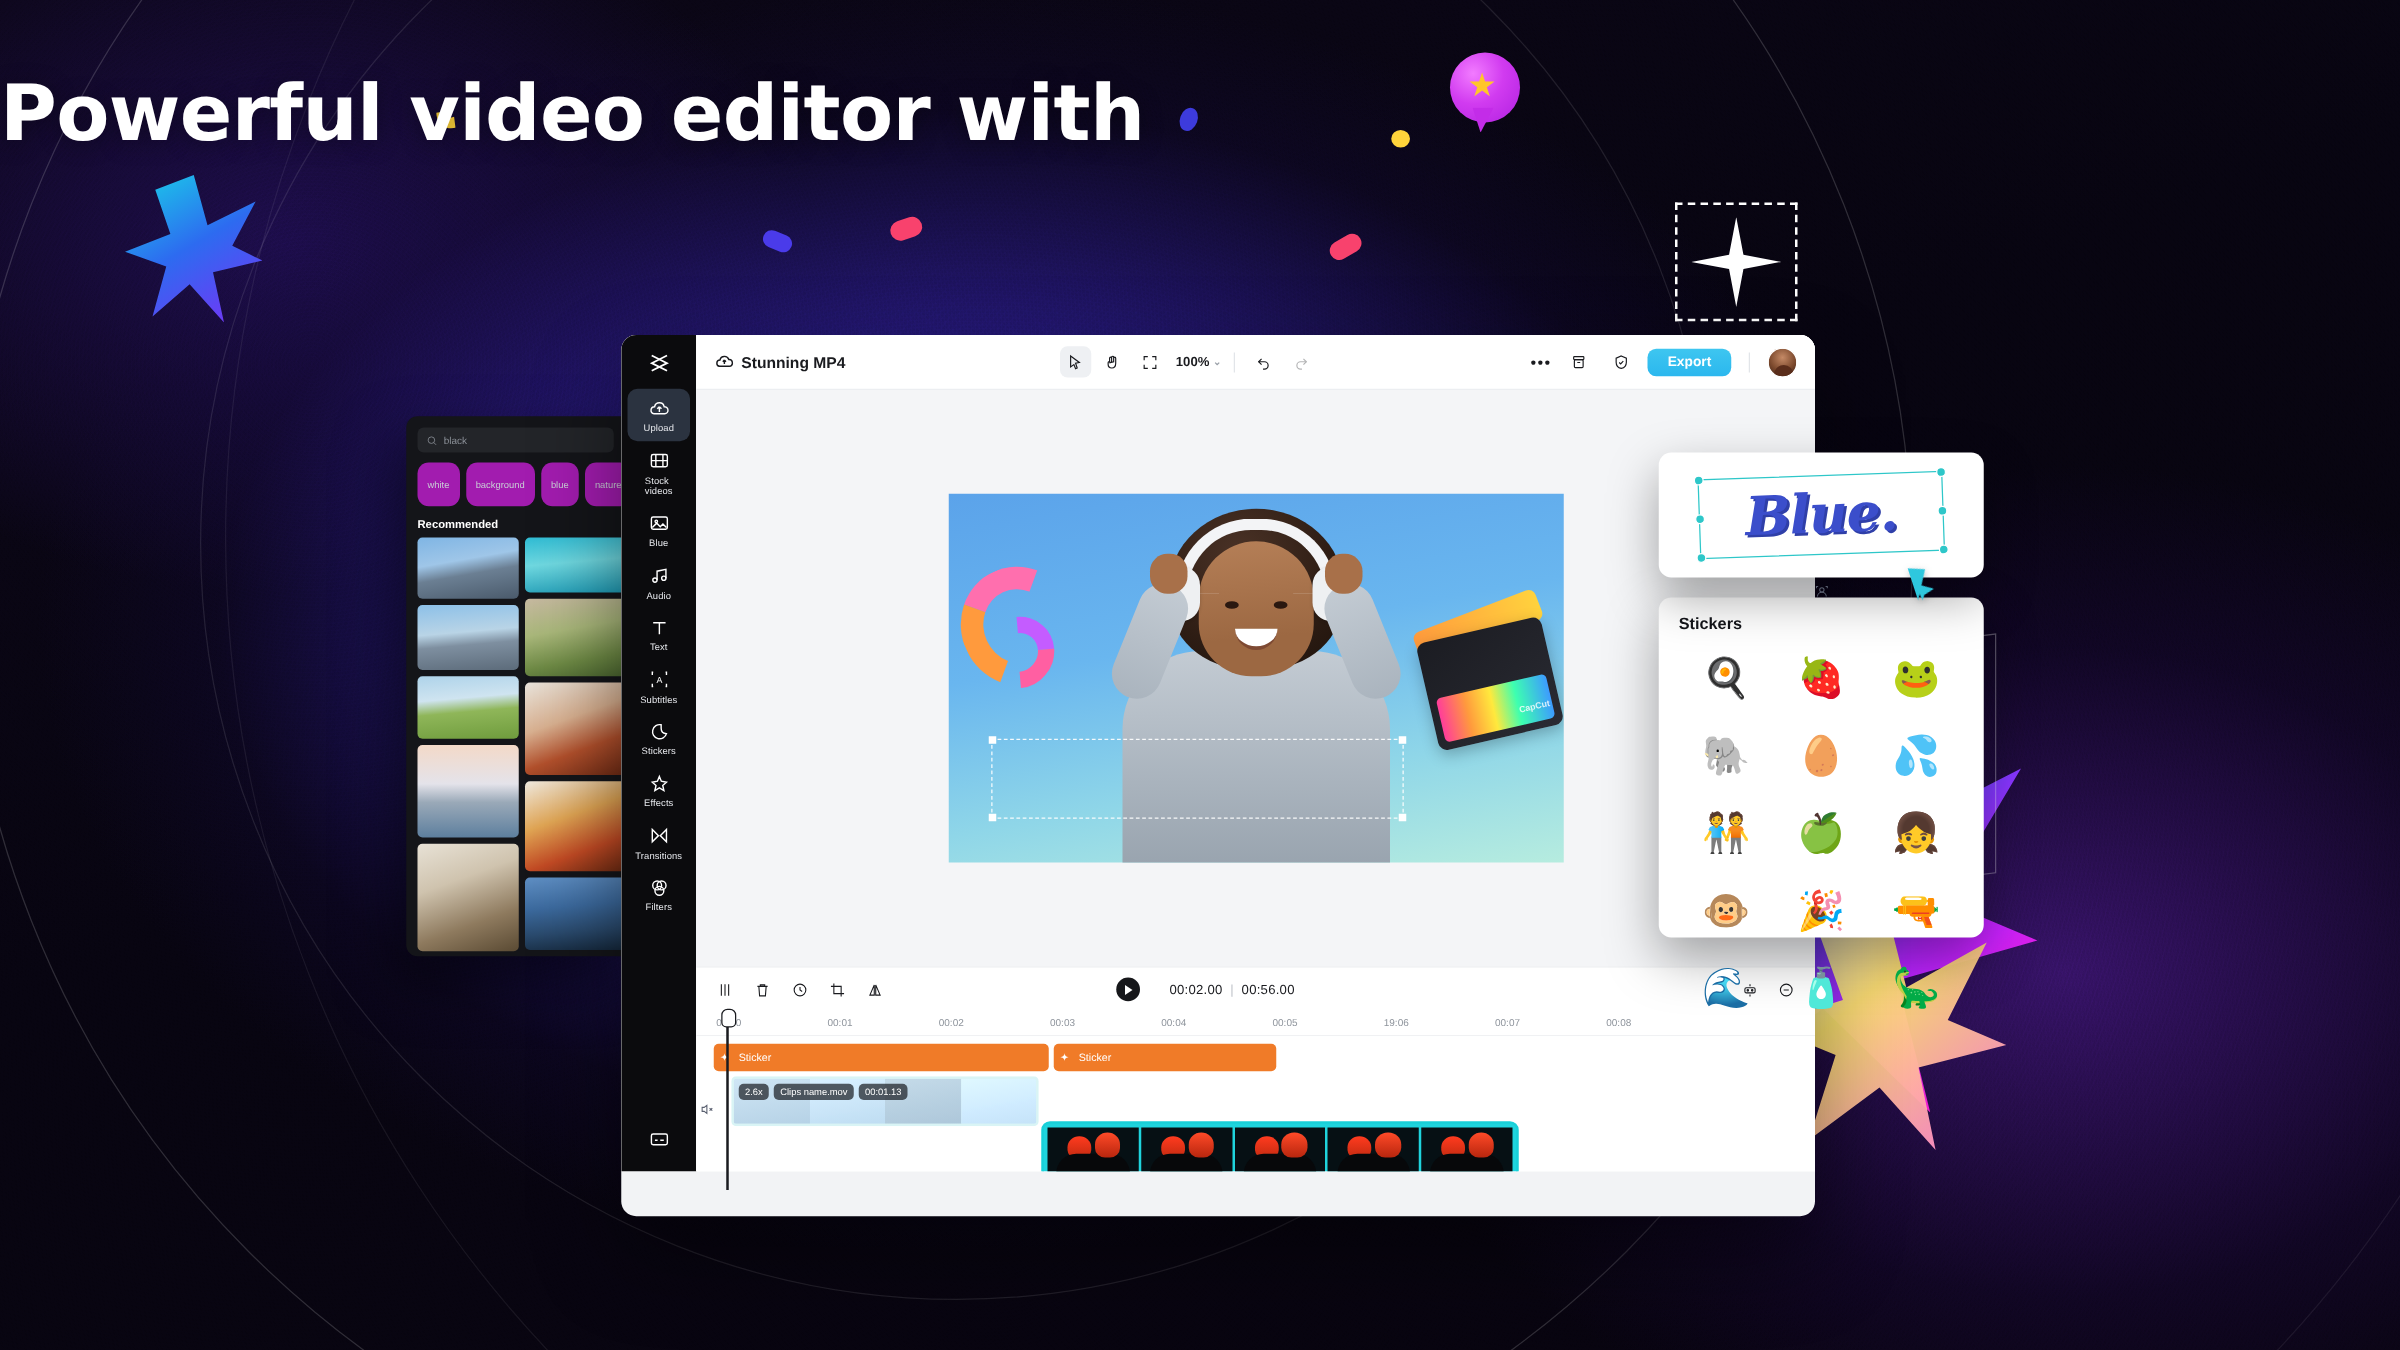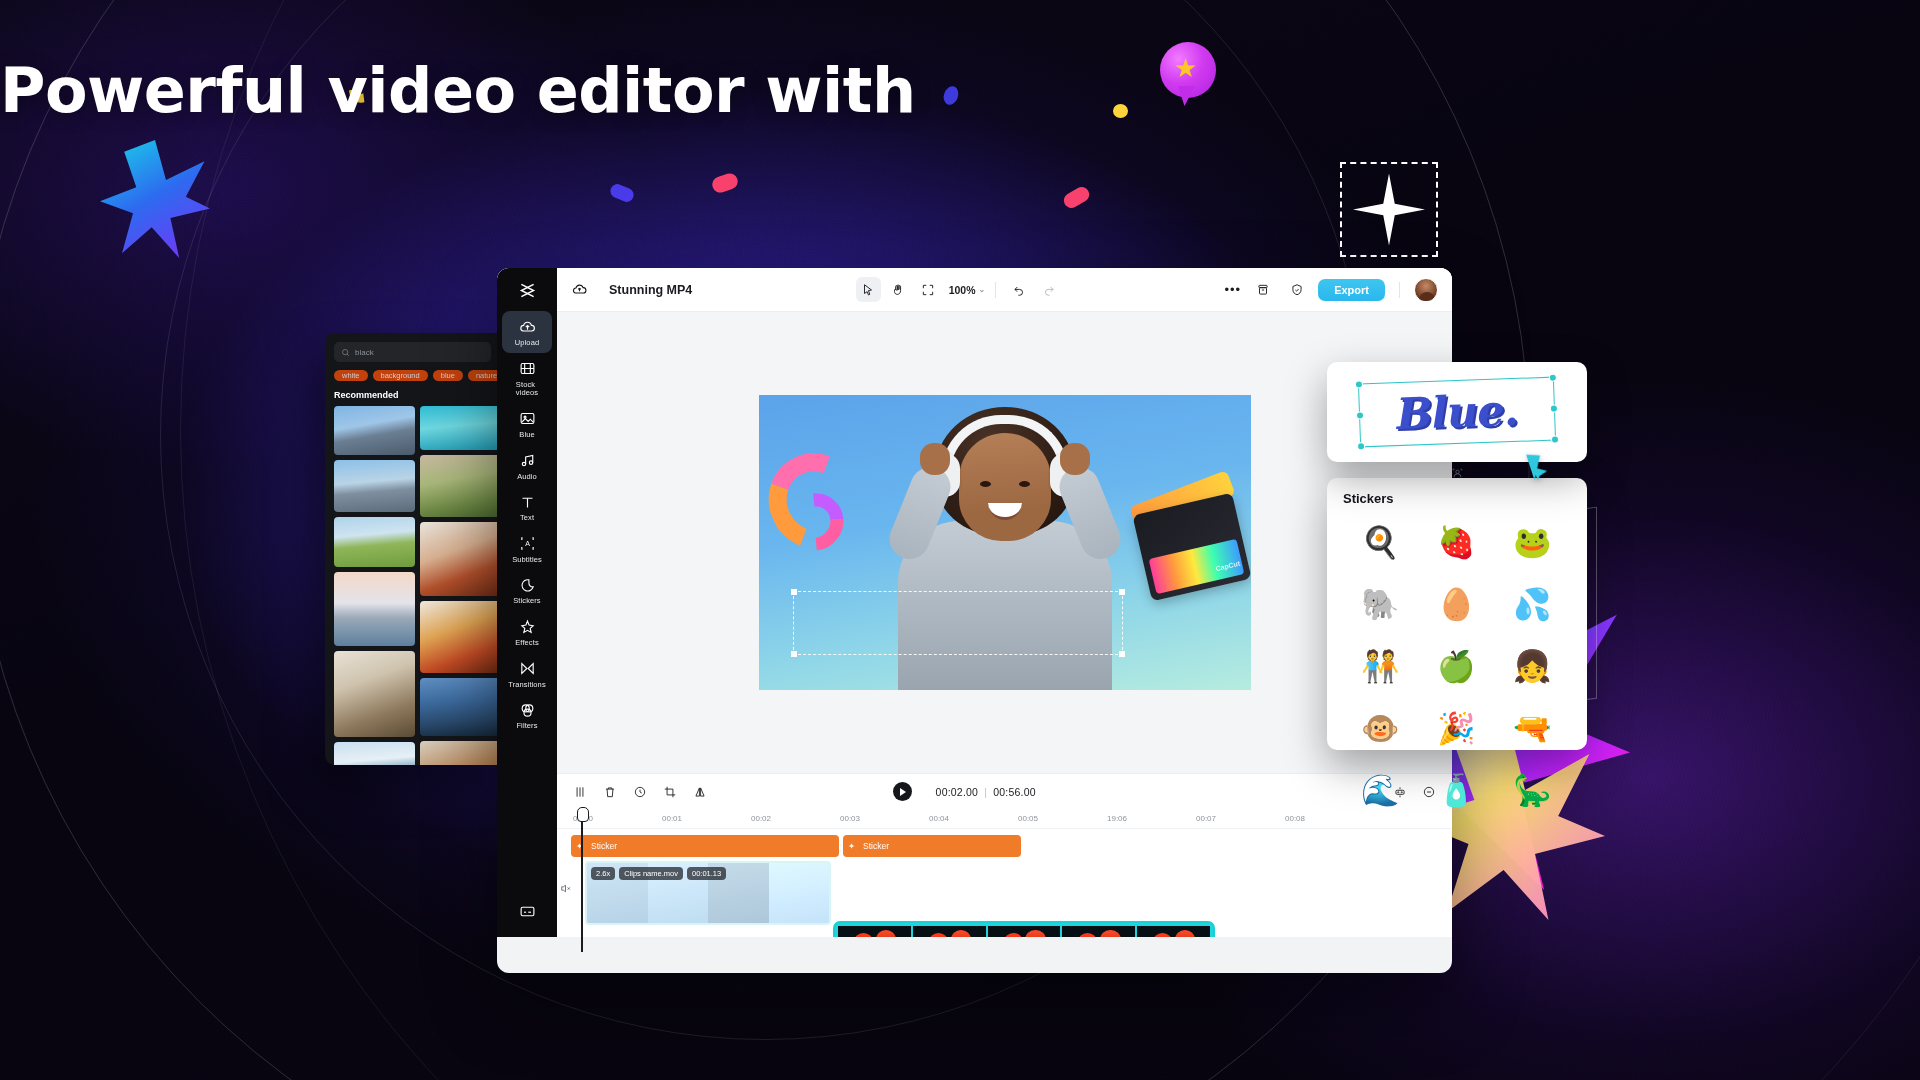--- a/index.html
+++ b/index.html
@@ -156,21 +156,21 @@
   .rail-ico svg{ width:17px;height:17px; stroke:#fff; fill:none; stroke-width:1.6;}
   .rail-lbl{ color:#e6e8ec; font-size:7.5px; text-align:left; line-height:1.15; letter-spacing:.1px;}
   .rail-bottom{ margin-top:auto; margin-bottom:12px; }
 
   
   .main{ flex:1; display:flex; flex-direction:column; min-width:0; background:#fff;}
 
   
   .toolbar{
     height:44px; background:#fff; display:flex;align-items:center; padding:0 14px;
-    border-bottom:1px solid #eceef1; gap:21px;
+    border-bottom:1px solid #eceef1; gap:5px;
   }
   .tb-cloud{ width:17px;height:17px; }
   .tb-title{ font-size:12.5px; font-weight:bold; color:#1a1b1f; }
   .tb-mid{ margin-left:auto; display:flex;align-items:center; gap:5px;}
   .tb-btn{
     width:25px;height:25px;border-radius:6px; display:flex;align-items:center;justify-content:center;
     cursor:pointer; color:#1a1b1f;
   }
   .tb-btn.sel{ background:#eef0f3; }
   .tb-btn svg{ width:14px;height:14px; stroke:#1a1b1f; fill:none; stroke-width:1.6;}
@@ -311,21 +311,21 @@
 
   
   .tracks{ height:108px; background:#fff; position:relative; padding-left:14px; overflow:hidden;}
   .trk{ position:absolute; border-radius:4px; overflow:hidden;}
   .trk-sticker{
     height:22px; background:#f07b28; color:#fff; font-size:8.5px;
     display:flex;align-items:center;gap:4px;padding-left:5px;
   }
   .trk-sticker .sico{width:11px;height:11px;display:block;}
   .trk-video{
-    height:64px; background:#d9f4f5; display:flex;align-items:center; position:relative;
+    height:40px; background:#d9f4f5; display:flex;align-items:center; position:relative;
     border:2px solid transparent;
   }
   .trk-video.selected{ border:2.5px solid #18d0d8; border-radius:7px; background:#1fd4dd;}
   .vf{ height:100%; flex:1; background-size:cover; background-position:center;}
   .clip-meta{
     position:absolute; left:4px; top:4px; display:flex;align-items:center;gap:4px; z-index:3;
   }
   .chip{
     background:rgba(28,30,36,.72); color:#fff; font-size:7.5px; border-radius:4px; padding:2px 5px;
     display:flex;align-items:center;gap:2px; white-space:nowrap;
@@ -354,21 +354,21 @@
     overflow:hidden; padding:9px 0 0 9px;
   }
   .m-search{
     width:157px;height:20px;background:#232529;border-radius:5px;display:flex;align-items:center;
     gap:5px;padding:0 7px;
   }
   .m-search svg{width:9px;height:9px;stroke:#8b9098;fill:none;stroke-width:1.7;}
   .m-search span{font-size:8px;color:#8b9098;}
   .m-tags{display:flex;gap:5px;margin-top:8px;}
   .m-tag{
-    background:#c2410c;color:#c9ced6;font-size:7.5px;border-radius:9px;padding:1px 8px;white-space:nowrap;
+    background:#a21caf;color:#c9ced6;font-size:7.5px;border-radius:9px;padding:13px 8px;white-space:nowrap;
   }
   .m-head{color:#fff;font-size:9px;font-weight:bold;margin:9px 0 6px;}
   .m-grid{display:flex;gap:5px;}
   .m-col{display:flex;flex-direction:column;gap:5px;width:81px;}
   .m-th{width:81px;border-radius:4px;background-size:cover;background-position:center;}
 
   .th-city1{height:49px;background:linear-gradient(170deg,#7fb5e4 0%,#9fc6e8 38%,#6b7f93 58%,#4a5a6b 100%);}
   .th-city2{height:52px;background:linear-gradient(175deg,#8cc0e8 0%,#b9d4e6 42%,#7e8fa0 60%,#5c6b7a 100%);}
   .th-field{height:50px;background:linear-gradient(175deg,#aed3ea 0%,#cfe4f0 36%,#8fb659 56%,#6f9c3d 100%);}
   .th-nyc{height:74px;background:linear-gradient(180deg,#f3d9c8 0%,#e4e3ea 42%,#9aa9b8 62%,#5d7f9e 100%);}

